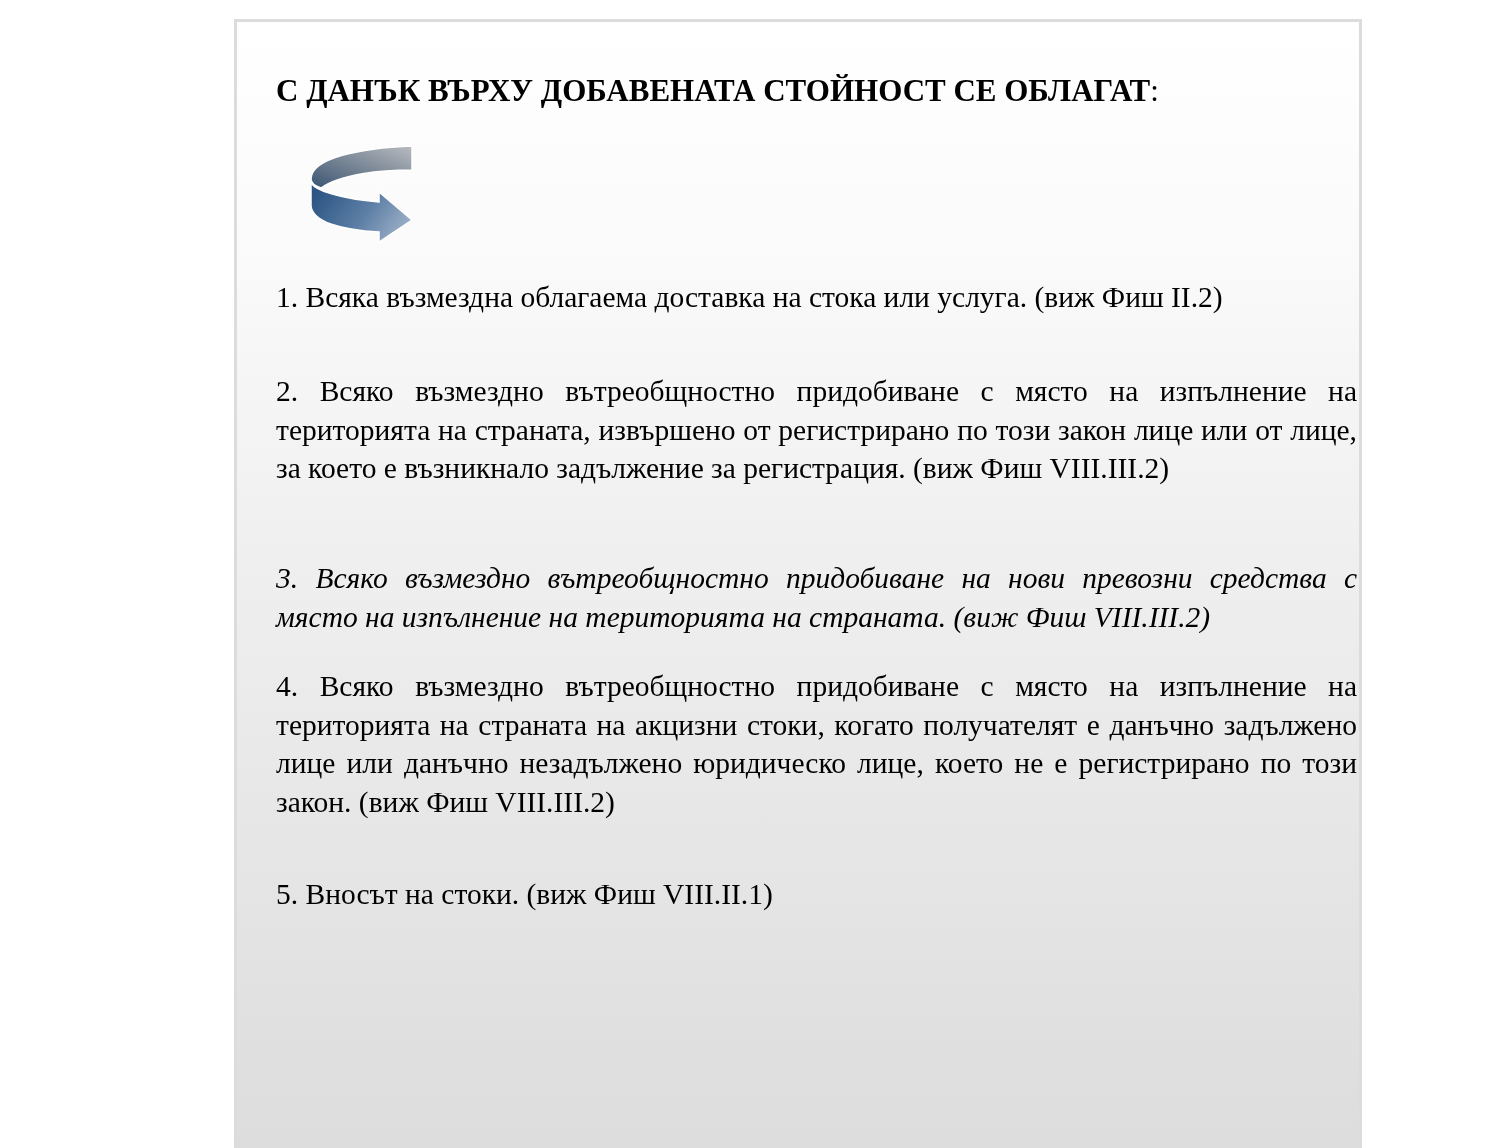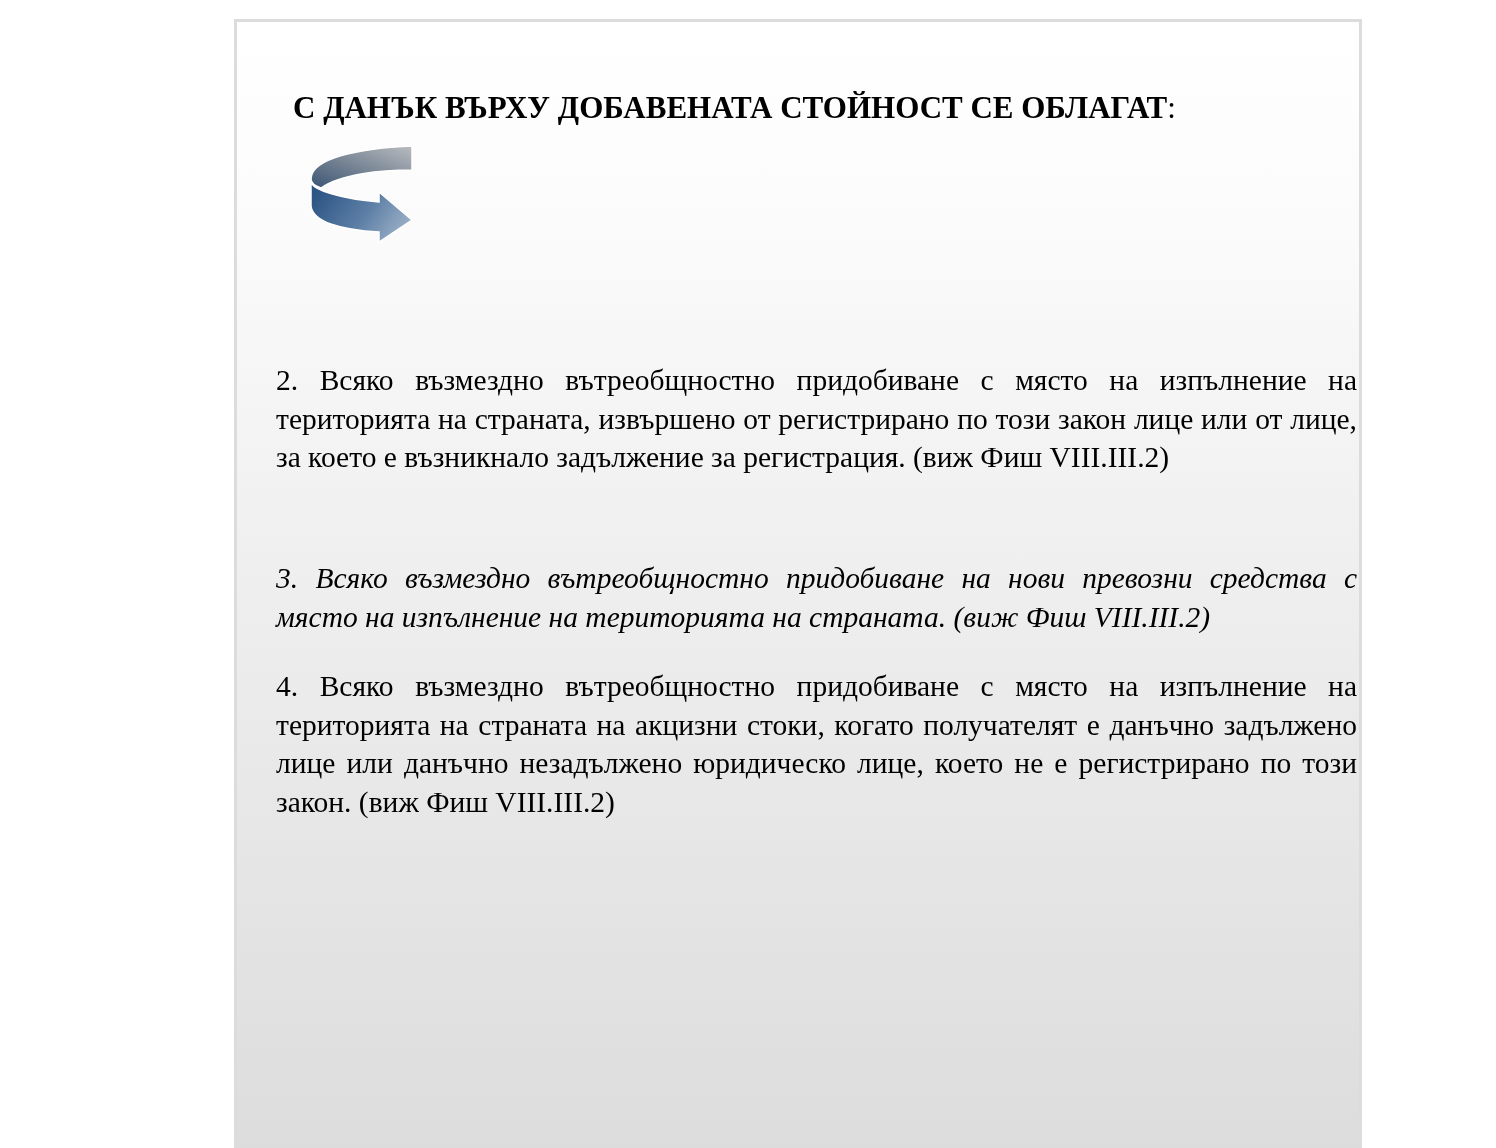--- a/index.html
+++ b/index.html
@@ -26,21 +26,21 @@
       background: linear-gradient(to bottom, #ffffff 0%, #fbfbfb 18%, #f0f0f0 45%, #e5e5e5 75%, #dcdcdc 100%);
     }
     .title {
       position: absolute;
       left: 39px;
       top: 51px;
       font-size: 31px;
       line-height: 36px;
       font-weight: bold;
       white-space: nowrap;
-      margin: 17px;
+      margin: 0;
     }
     .title .colon {
       font-weight: normal;
     }
     .arrow {
       position: absolute;
       left: 74px;
       top: 124px;
       width: 106px;
       height: 100px;
@@ -51,21 +51,21 @@
       width: 1081px;
       font-size: 29.5px;
       line-height: 38.5px;
       text-align: justify;
       margin: 0;
     }
     .item.nowrap {
       white-space: nowrap;
     }
     .i1 { top: 256px; }
-    .i2 { top: 339px; }
+    .i2 { top: 350px; }
     .i3 { top: 537px; font-style: italic; }
     .i4 { top: 645px; }
     .i5 { top: 853px; }
   </style>
 </head>
 <body>
 
 <div class="frame">
 
   <h1 class="title"><span>С ДАНЪК ВЪРХУ ДОБАВЕНАТА СТОЙНОСТ СЕ ОБЛАГАТ</span><span class="colon">:</span></h1>
@@ -82,17 +82,19 @@
         <stop offset="0.55" stop-color="#5d7fa6"></stop>
         <stop offset="1" stop-color="#9fb2c8"></stop>
       </linearGradient>
     </defs>
 
     <path d="M101 0 L101 24 C70 24 30 28 10 42 C4 40 0 37 0 33 C0 12 50 2 101 0 Z" fill="url(#gTop)" stroke="#ffffff" stroke-width="1.5"></path>
 
     <path d="M0 36 C2 44 30 53 68 56 L68 46 L101 74 L68 96 L68 86 C30 84 2 76 0 60 Z" fill="url(#gBot)" stroke="#ffffff" stroke-width="1.5"></path>
   </svg>
 
+  <p class="item nowrap i1">1. Всяка възмездна облагаема доставка на стока или услуга. (виж Фиш II.2)</p>
   <p class="item i2">2. Всяко възмездно вътреобщностно придобиване с място на изпълнение на територията на страната, извършено от регистрирано по този закон лице или от лице, за което е възникнало задължение за регистрация. (виж Фиш VIII.III.2)</p>
   <p class="item i3">3. Всяко възмездно вътреобщностно придобиване на нови превозни средства с място на изпълнение на територията на страната. (виж Фиш VIII.III.2)</p>
   <p class="item i4">4. Всяко възмездно вътреобщностно придобиване с място на изпълнение на територията на страната на акцизни стоки, когато получателят е данъчно задължено лице или данъчно незадължено юридическо лице, което не е регистрирано по този закон. (виж Фиш VIII.III.2)</p>
+  <p class="item nowrap i5">5. Вносът на стоки. (виж Фиш VIII.II.1)</p>
 
 </div>
 
 </body></html>

